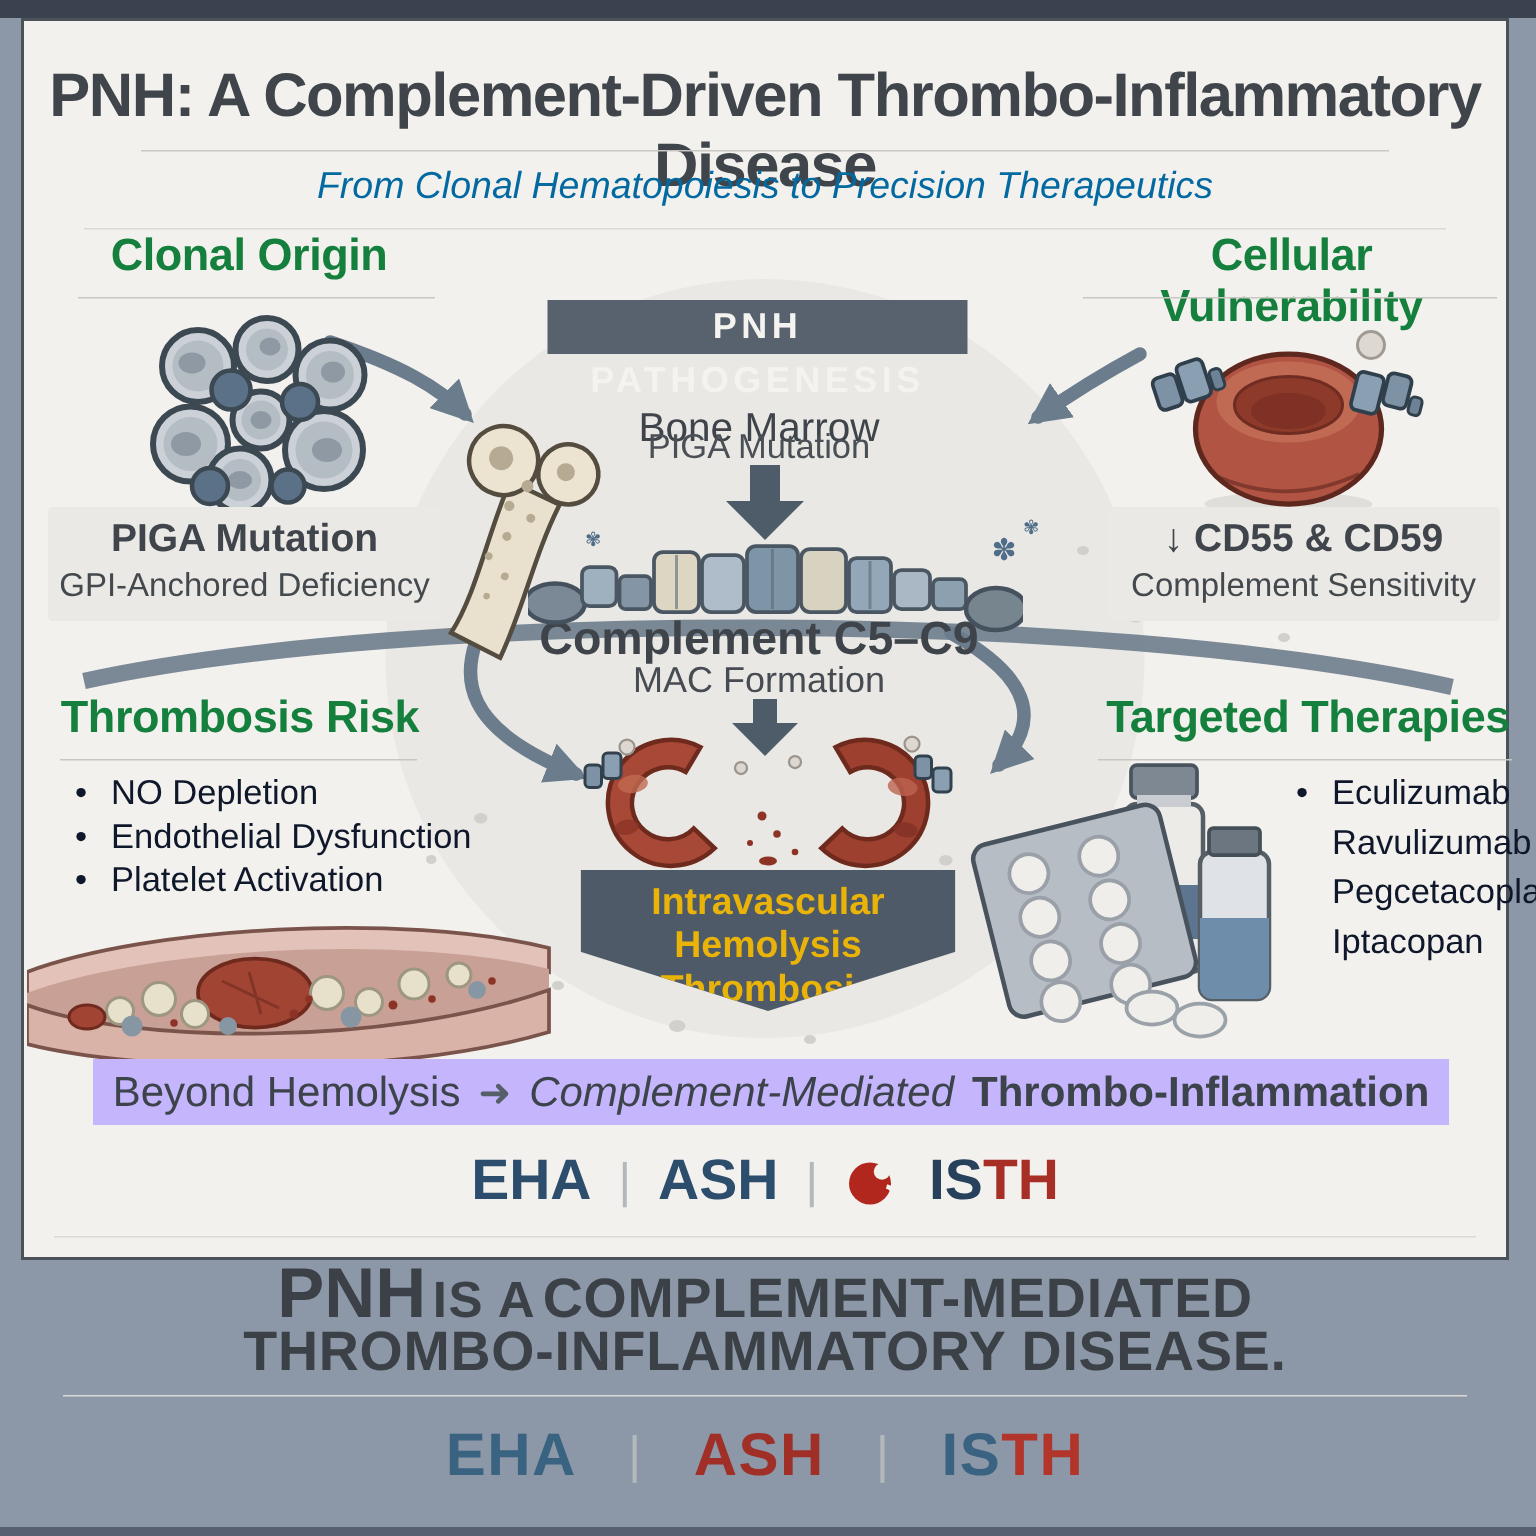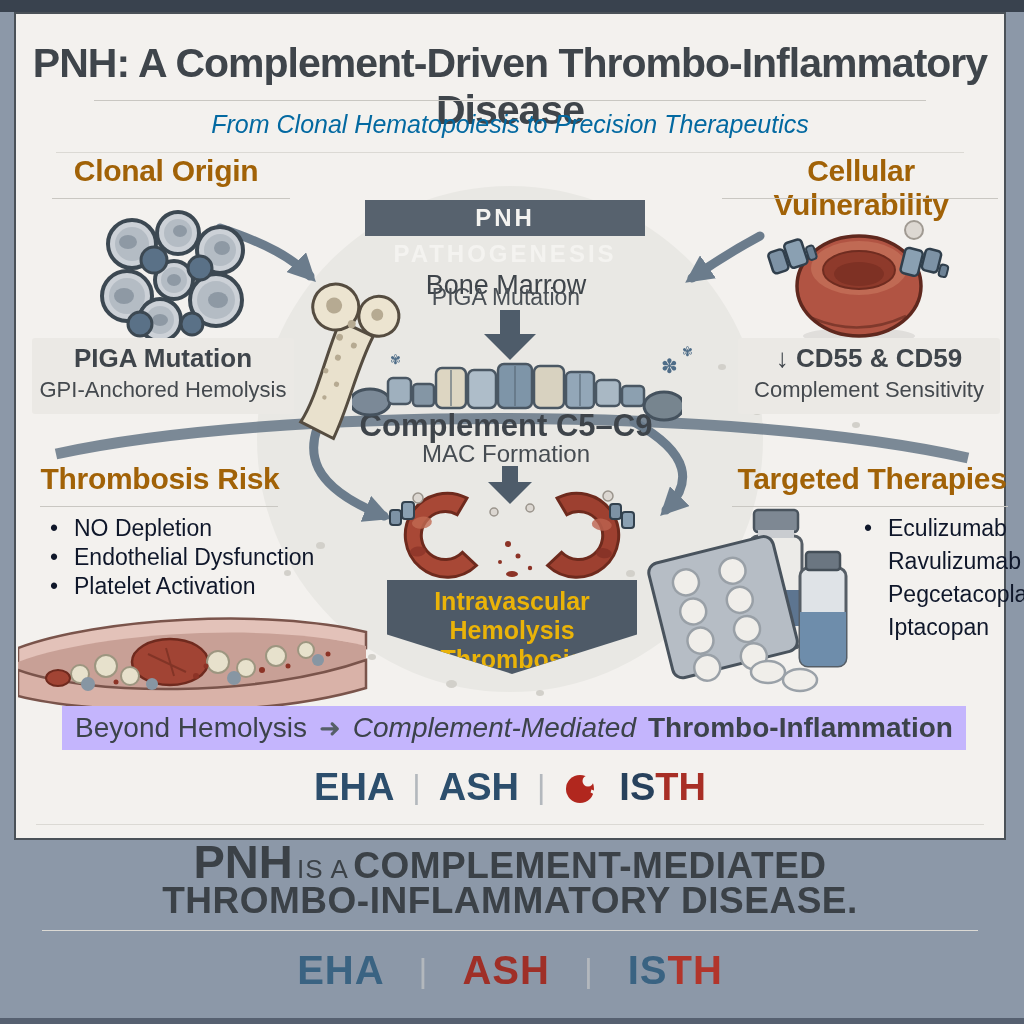--- a/index.html
+++ b/index.html
@@ -23,21 +23,21 @@
   .bm-title{left:300px;width:380px;top:256px;font-size:27px;font-weight:400;}
   .bm-sub{left:300px;width:380px;top:270px;font-size:23px;color:#4a5056;}
   .c5-title{left:300px;width:380px;top:394px;font-size:31px;font-weight:700;}
   .c5-sub{left:300px;width:380px;top:426px;font-size:24px;color:#464c52;}
 
   .outcome{left:371px;top:566px;width:250px;height:94px;background:#4e5a67;
     clip-path:polygon(0 0,100% 0,100% 58%,50% 100%,0 58%);color:#eab308;text-align:center;}
   .outcome .l1{margin-top:7px;font-size:25px;font-weight:700;}
   .outcome .l2{font-size:25px;font-weight:700;}
 
-  .qhead{font-size:30px;font-weight:700;color:#a16207;text-align:center;letter-spacing:-0.3px;}
+  .qhead{font-size:30px;font-weight:700;color:#15803d;text-align:center;letter-spacing:-0.3px;}
   .subpanel{background:#ebe9e5;border-radius:3px;text-align:center;}
   .sp-l1{font-size:26px;font-weight:700;color:#3f454b;margin-top:5px;}
   .sp-l2{font-size:22px;color:#44494e;margin-top:3px;}
 
   ul.blist{list-style:none;margin:0;padding:0;font-size:23px;color:#0f172a;}
   ul.blist li{position:relative;padding-left:26px;line-height:29px;}
   ul.blist li.bullet::before{content:"•";position:absolute;left:2px;}
   ul.drugs li{line-height:33px;font-size:23px;}
 
   .beyond{left:46px;top:692px;width:904px;height:44px;background:#c4b5fd;
@@ -51,21 +51,21 @@
   .logorow.bottom{top:934px;gap:34px;font-size:40px;font-weight:700;letter-spacing:1px;}
   .sep{color:#b3b8bd;font-weight:400;font-size:0.85em;}
   .eha-t,.ash-t{color:#2c4e6c;}
   .isth-is-t{color:#27415c;} .isth-th-t{color:#a82f26;}
   .eha-b{color:#3a6382;} .ash-b{color:#9f2f27;}
   .isth-is-b{color:#3a6382;} .isth-th-b{color:#b2352b;}
 
   .stmt1{left:0;width:988px;top:820px;color:#3b4147;}
   .stmt2{left:0;width:988px;top:866px;color:#3b4147;font-size:37px;font-weight:700;letter-spacing:0.5px;}
   .stmt1 .lead{font-size:47px;font-weight:700;}
-  .stmt1 .small{font-size:26px;font-weight:400;letter-spacing:1px;}
+  .stmt1 .small{font-size:34px;font-weight:700;letter-spacing:1px;}
   .stmt1 .rest{font-size:37px;font-weight:700;letter-spacing:0.5px;}
 
   .flower{color:#4f6d88;}
   .speck{position:absolute;border-radius:50%;background:#d2d0ca;}
 </style>
 </head>
 <body>
 
 <div class="top-strip"></div>
 <div class="bottom-strip"></div>
@@ -218,21 +218,21 @@
     </g>
     <g fill="#5a7187" stroke="#3c4852" stroke-width="3">
       <circle cx="60" cy="56" r="13"></circle>
         <circle cx="106" cy="64" r="12"></circle>
       <circle cx="46" cy="120" r="12"></circle>
         <circle cx="98" cy="120" r="11"></circle>
     </g>
   </svg>
   <div class="abs subpanel" style="left:16px;top:324px;width:262px;height:76px;">
     <div class="sp-l1">PIGA Mutation</div>
-    <div class="sp-l2">GPI-Anchored Hemolysis</div>
+    <div class="sp-l2">GPI-Anchored Deficiency</div>
   </div>
 
   <div class="abs qhead" style="left:700px;width:290px;top:140px;">Cellular Vulnerability</div>
   <div class="hr" style="left:706px;width:276px;top:184px;"></div>
   <svg class="abs" style="left:748px;top:192px;" width="190" height="142" viewBox="0 0 190 142">
     <ellipse cx="95" cy="130" rx="56" ry="8" fill="#000" opacity="0.08"></ellipse>
     <ellipse cx="95" cy="80" rx="62" ry="50" fill="#b15443" stroke="#5f281e" stroke-width="3.5"></ellipse>
     <ellipse cx="95" cy="62" rx="48" ry="27" fill="#c06a54"></ellipse>
     <ellipse cx="95" cy="64" rx="36" ry="19" fill="#8e3a2b" stroke="#6f2c20" stroke-width="2"></ellipse>
     <ellipse cx="95" cy="68" rx="25" ry="12" fill="#7e3124"></ellipse>

